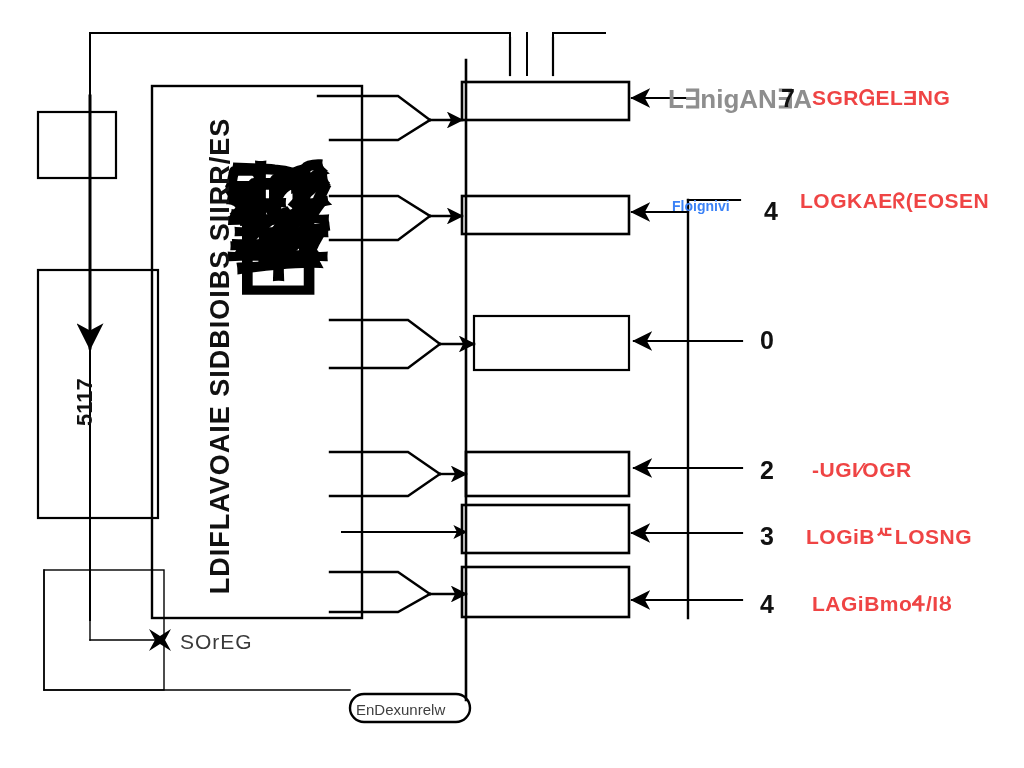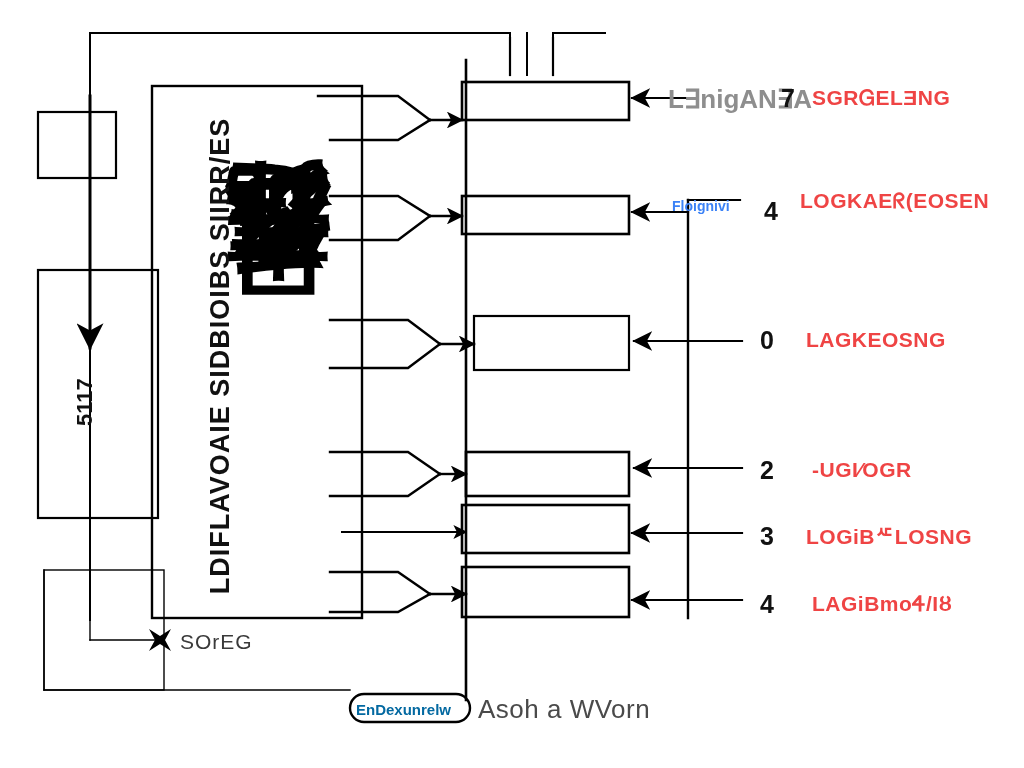--- a/index.html
+++ b/index.html
@@ -81,21 +81,21 @@
     transform:rotate(180deg);
     white-space:nowrap;
   }
 
   
   .xlabel{
     font-size:21px;font-weight:400;color:#3a3a3a;letter-spacing:1px;
   }
   
   .pilltext{
-    font-size:15px;font-weight:700;color:#0369a1;letter-spacing:0px;
+    font-size:15px;font-weight:400;color:#404040;letter-spacing:0px;
   }
   .pillafter{
     font-size:26px;font-weight:400;color:#4a4a4a;letter-spacing:0.5px;
   }
 </style>
 </head>
 <body>
 
 <div id="stage">
 
@@ -230,21 +230,19 @@
 
   <div class="lbl idx" style="left:781px;top:84px;">7</div>
   <div class="lbl idx" style="left:764px;top:197px;">4</div>
   <div class="lbl idx" style="left:760px;top:326px;">0</div>
   <div class="lbl idx" style="left:760px;top:456px;">2</div>
   <div class="lbl idx" style="left:760px;top:522px;">3</div>
   <div class="lbl idx" style="left:760px;top:590px;">4</div>
 
   <div class="lbl cap" style="left:812px;top:86px;">SGRᏀELƎNG</div>
   <div class="lbl cap" style="left:800px;top:189px;">LOGKAEᖇ(EOSEN</div>
-  <div class="lbl cap" style="left:806px;top:328px;">LAGKEOSNG</div>
   <div class="lbl cap" style="left:812px;top:458px;">-UGI⁄OGR</div>
   <div class="lbl cap" style="left:812px;top:592px;">LAGiBmoᏎ/Ɩȣ</div>
   <div class="lbl cap" style="left:806px;top:524px;">LOGiBᄯLOSNG</div>
 
   <div class="lbl pilltext" style="left:356px;top:701px;">EnDexunrelw</div>
-  <div class="lbl pillafter" style="left:478px;top:694px;">Asoh a WVorn</div>
 
 </div>
 
 </body></html>

